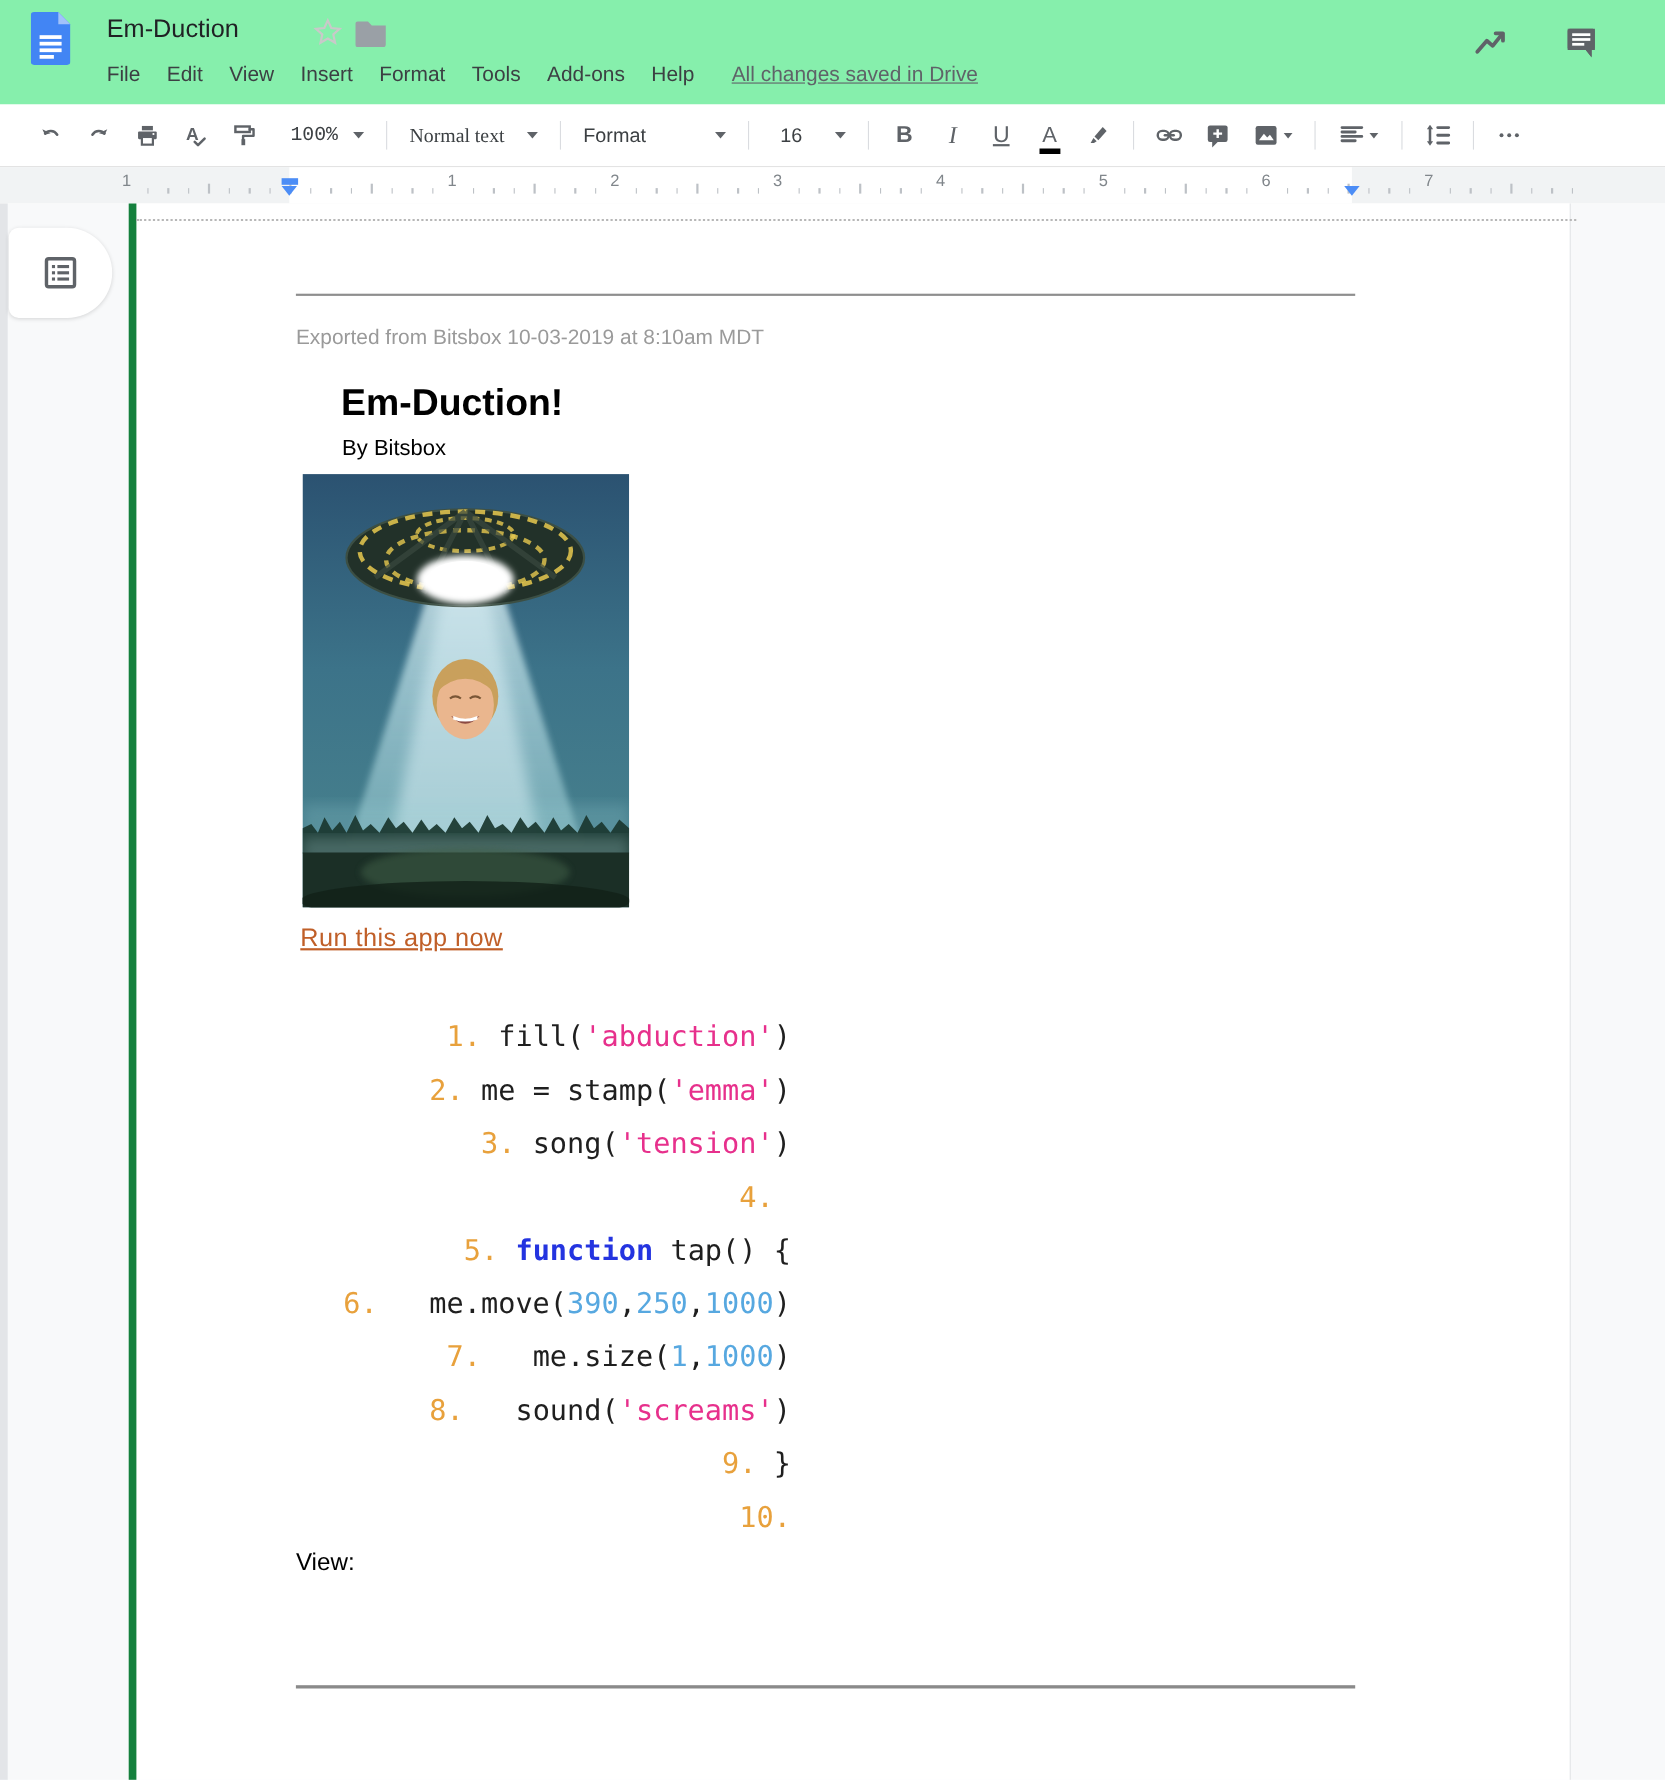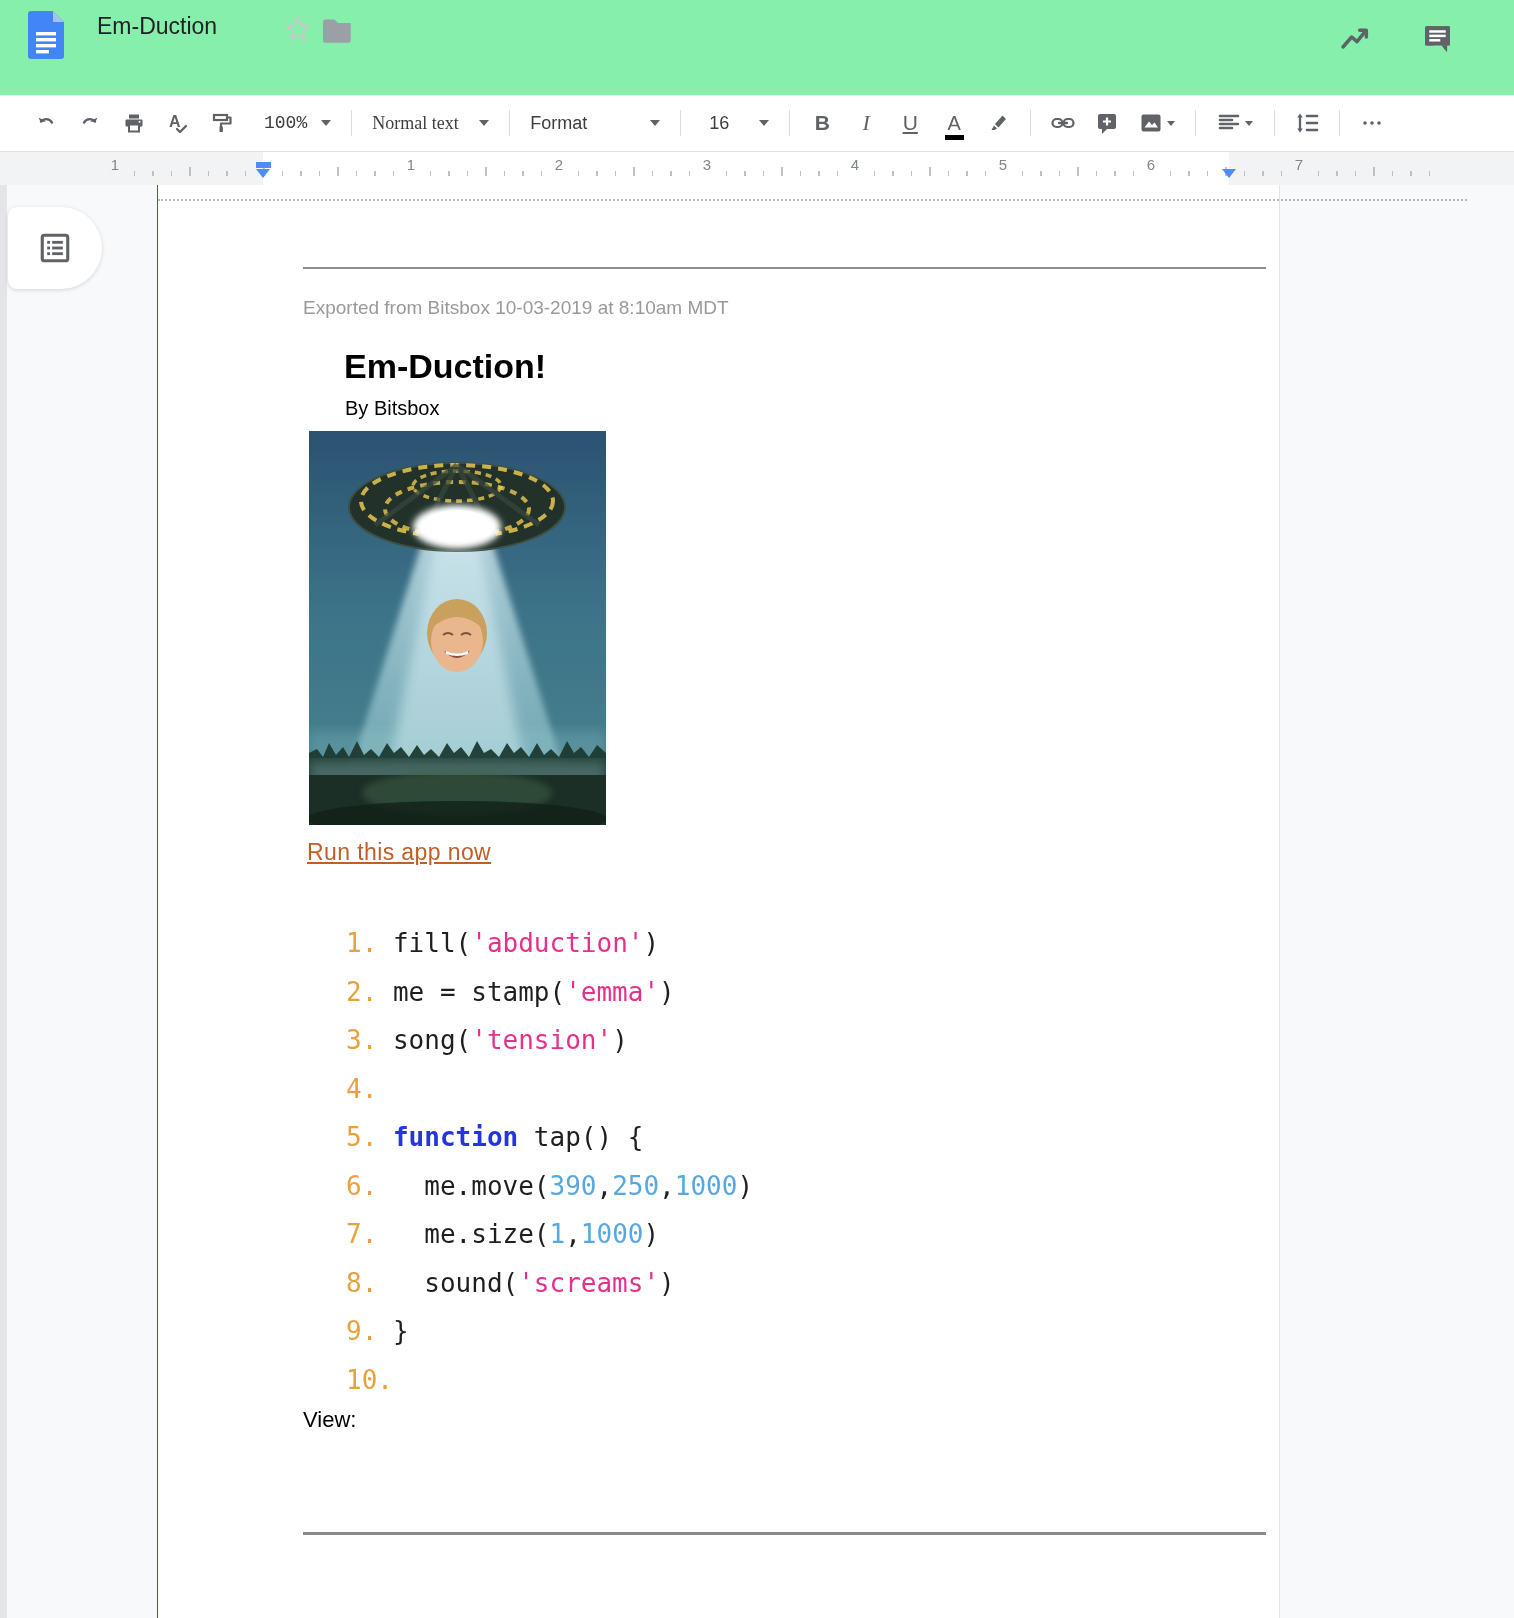--- a/index.html
+++ b/index.html
@@ -46,36 +46,36 @@
   .ind-bar { width:15px; height:6px; background:#4c8df6; margin-bottom:1px; }
   .ind-tri { width:0; height:0; border-left:7.5px solid transparent; border-right:7.5px solid transparent;
     border-top:9px solid #4c8df6; }
 
   
   .workspace { position:absolute; left:0; top:185px; width:1514px; height:1433px; background:#f8f9fa; }
   .left-strip { position:absolute; left:0; top:0; width:7px; height:1433px; background:#e3e5e8; }
   .outline-pill { position:absolute; left:8px; top:22px; width:94px; height:82px; background:#fff;
     border-radius:10px 46px 46px 10px; box-shadow:0 1px 4px rgba(0,0,0,.15); display:flex;
     align-items:center; justify-content:center; cursor:pointer; }
-  .page { position:absolute; left:117px; top:0; width:1123px; height:1433px; background:#fff;
-    border-left:1px solid #15803d; border-right:1px solid #e2e4e7;margin-left:40px; }
+  .page { position:absolute; left:117px; top:0; width:1311px; height:1433px; background:#fff;
+    border-left:7px solid #15803d; border-right:1px solid #e2e4e7; }
   .margin-dots { position:absolute; left:0; top:14px; width:1309px; border-top:2px dotted #b7b7b7; }
 
   .hr-top { position:absolute; left:145px; top:82px; width:963px; height:2px; background:#8e8e8e; }
   .hr-bottom { position:absolute; left:145px; top:1347px; width:963px; height:3px; background:#8a8a8a; }
   .exported-note { position:absolute; left:145px; top:112px; font-size:19px; color:#9a9a9a; }
   .doc-heading { position:absolute; left:186px; top:162px; font-size:34px; font-weight:700; color:#000; }
   .doc-byline { position:absolute; left:187px; top:212px; font-size:20px; color:#000; }
   .hero-image { position:absolute; left:151px; top:246px; width:297px; height:394px; }
   .run-link { position:absolute; left:149px; top:654px; font-size:23px; font-weight:500;
     color:var(--link-orange); text-decoration:underline; letter-spacing:.4px; cursor:pointer; }
 
   .code-block { position:absolute; left:188px; top:734px; font-family:"DejaVu Sans Mono", monospace;
     font-size:26px; line-height:48.5px; white-space:pre; }
-  .code-line { height:48.5px; }
+  .code-line { height:48.5px;text-align:right; }
   .tok-num { color:var(--code-num-label); }
   .tok-plain { color:var(--code-plain); }
   .tok-str { color:var(--code-string); }
   .tok-numlit { color:var(--code-number); }
   .tok-kw { color:var(--code-keyword); font-weight:700; }
 
   .notes-label { position:absolute; left:145px; top:1222px; font-size:22px; color:#000; }
 
   .icon-stroke { stroke:#5f6368; fill:none; stroke-width:2.3; stroke-linecap:round; stroke-linejoin:round; }
   .icon-fill { fill:#5f6368; }
@@ -94,20 +94,31 @@
       <rect x="8" y="39" width="13" height="3.4"></rect>
     </g>
   </svg>
   <div class="doc-title">Em-Duction</div>
   <svg class="star-btn" viewBox="0 0 24 24">
     <path d="M12 3.6 l2.5 5.6 6.1 .6 -4.6 4.1 1.3 6 -5.3 -3.1 -5.3 3.1 1.3 -6 -4.6 -4.1 6.1 -.6 z" fill="none" stroke="#c9c9c9" stroke-width="1.6"></path>
   </svg>
   <svg class="folder-btn" viewBox="0 0 26 22">
     <path d="M2 2 h8 l3 3 h11 a0 0 0 0 1 0 0 v15 a2 2 0 0 1 -2 2 H2 a2 2 0 0 1 -2 -2 V4 a2 2 0 0 1 2 -2 z" fill="#9aa0a6"></path>
   </svg>
+  <div class="menu-row" id="menu-row">
+      <div class="menu-item">File</div>
+      <div class="menu-item">Edit</div>
+      <div class="menu-item">View</div>
+      <div class="menu-item">Insert</div>
+      <div class="menu-item">Format</div>
+      <div class="menu-item">Tools</div>
+      <div class="menu-item">Add-ons</div>
+      <div class="menu-item">Help</div>
+      <span class="save-status">All changes saved in Drive</span>
+    </div>
   <div class="titlebar-right">
     <svg width="32" height="32" viewBox="0 0 24 24">
       <path d="M3 18 L9.5 10.5 L13.5 14 L19.5 6.5" class="icon-stroke" style="stroke-width:2.6"></path>
       <path d="M15.5 5.5 h5 v5" class="icon-stroke" style="stroke-width:2.6"></path>
     </svg>
     <svg width="33" height="33" viewBox="0 0 24 24">
       <path d="M3 3 h18 v14 h-6 l3.5 4.5 v-4.5 z M3 3 v14 h6" fill="#5f6368"></path>
       <rect x="3" y="3" width="18" height="14" rx="1.5" fill="#5f6368"></rect>
       <g fill="#fff">
           <rect x="6" y="6" width="12" height="1.8"></rect>

